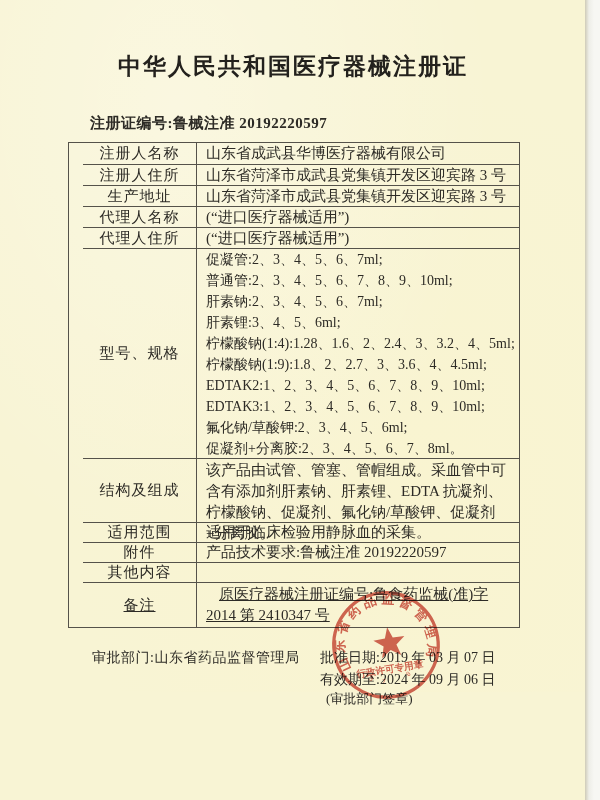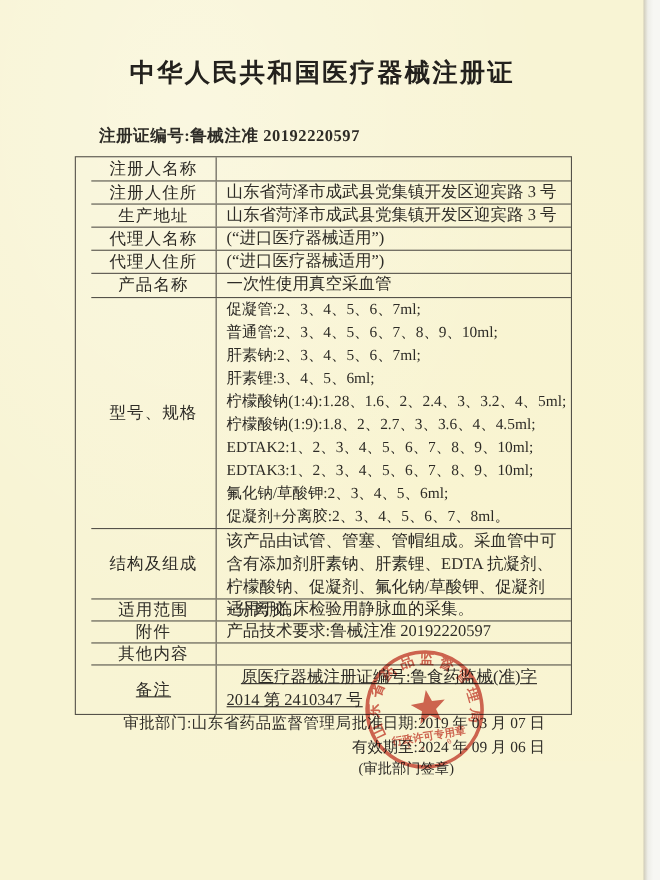--- a/index.html
+++ b/index.html
@@ -39,21 +39,21 @@
     font-size:15px;letter-spacing:1px;text-align:center;
   }
   .tvalue{
     flex:1;min-width:0;box-sizing:border-box;padding:0 6px 0 9px;
     display:flex;flex-direction:column;justify-content:center;
     font-size:15px;line-height:21px;
   }
   .tvalue.wrap{display:block;padding-top:1px;}
   .spec-line{font-size:14px;line-height:21px;white-space:nowrap;}
   .remark-value{text-indent:13px;}
-  .footer-dept{position:absolute;left:92px;top:649px;font-size:14px;font-weight:500;letter-spacing:.5px;margin-left:20px;}
+  .footer-dept{position:absolute;left:92px;top:649px;font-size:14px;font-weight:500;letter-spacing:.5px;}
   .footer-date1{position:absolute;left:320px;top:649px;font-size:14px;font-weight:500;}
   .footer-date2{position:absolute;left:320px;top:671px;font-size:14px;font-weight:500;}
   .footer-sealnote{position:absolute;left:326px;top:690px;font-size:13px;}
   .stamp{
     position:absolute;left:328px;top:587px;width:116px;height:116px;
     transform:rotate(-9deg);
     opacity:.82;mix-blend-mode:multiply;
   }
 </style>
 </head>
@@ -61,40 +61,37 @@
 
 <div class="paper">
 
   <div class="doc-title">中华人民共和国医疗器械注册证</div>
 
   <div class="reg-line">注册证编号:鲁械注准 20192220597</div>
 
   <div class="cert-table">
       <div class="trow" style="height: 21px;">
         <div class="tlabel">注册人名称</div>
+        <div class="tvalue">山东省成武县华博医疗器械有限公司</div>
       </div>
       <div class="trow" style="height: 21px;">
         <div class="tlabel">注册人住所</div>
         <div class="tvalue">山东省菏泽市成武县党集镇开发区迎宾路 3 号</div>
       </div>
       <div class="trow" style="height: 21px;">
         <div class="tlabel">生产地址</div>
         <div class="tvalue">山东省菏泽市成武县党集镇开发区迎宾路 3 号</div>
       </div>
       <div class="trow" style="height: 21px;">
         <div class="tlabel">代理人名称</div>
         <div class="tvalue">(“进口医疗器械适用”)</div>
       </div>
       <div class="trow" style="height: 21px;">
         <div class="tlabel">代理人住所</div>
         <div class="tvalue">(“进口医疗器械适用”)</div>
-      </div>
-      <div class="trow" style="height: 22px;">
-        <div class="tlabel">产品名称</div>
-        <div class="tvalue">一次性使用真空采血管</div>
       </div>
       <div class="trow" style="height: 210px;">
         <div class="tlabel">型号、规格</div>
         <div class="tvalue">
           <div class="spec-line">促凝管:2、3、4、5、6、7ml;</div>
           <div class="spec-line">普通管:2、3、4、5、6、7、8、9、10ml;</div>
           <div class="spec-line">肝素钠:2、3、4、5、6、7ml;</div>
           <div class="spec-line">肝素锂:3、4、5、6ml;</div>
           <div class="spec-line">柠檬酸钠(1:4):1.28、1.6、2、2.4、3、3.2、4、5ml;</div>
           <div class="spec-line">柠檬酸钠(1:9):1.8、2、2.7、3、3.6、4、4.5ml;</div>

